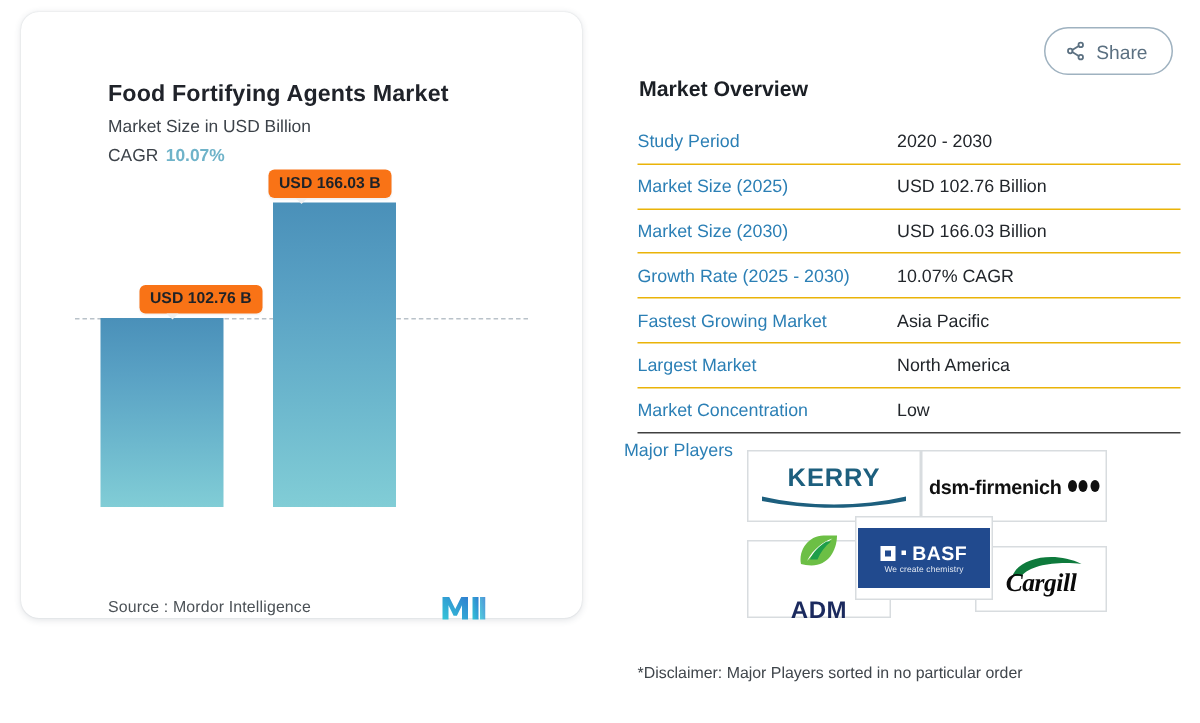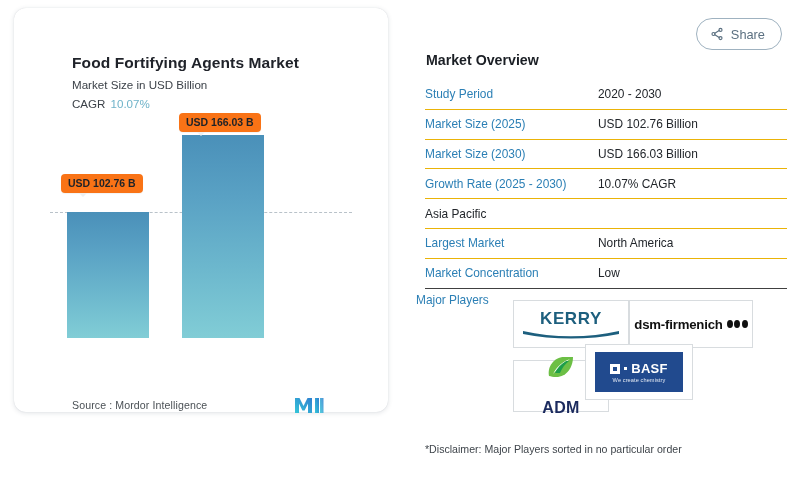--- a/index.html
+++ b/index.html
@@ -24,21 +24,21 @@
     font-size:15.5px;font-weight:700;color:#20232a;letter-spacing:.1px;
   }
   .chart-sub{
     position:absolute;left:58px;top:70px;
     font-size:11.6px;color:#3c4249;font-weight:400;
   }
   .cagr-line{
     position:absolute;left:58px;top:89px;
     font-size:11.6px;color:#3c4249;
   }
-  .cagr-val{color:#6fb3c9;font-weight:400;margin-left:5px;text-align:center;}
+  .cagr-val{color:#6fb3c9;font-weight:700;margin-left:5px;text-align:center;}
 
   
   .plot{position:absolute;left:0;top:110px;width:374px;height:250px;}
   .dashline{
     position:absolute;left:36px;top:117px;width:302px;
     border-top:1px dashed #b9c2c9;
   }
   .bar{
     position:absolute;bottom:0;
     background:linear-gradient(180deg,#4a90b9 0%,#59a1c4 30%,#6cb7cd 65%,#81cdd6 100%);
@@ -103,31 +103,31 @@
     width:173px;flex:0 0 173px;
     color:#2b7fb5;font-size:11.9px;
   }
   .tval{color:#22262b;font-size:11.9px;}
   .players-label{
     position:absolute;left:416px;top:293px;
     color:#2b7fb5;font-size:11.9px;
   }
 
   
-  .logos{position:absolute;left:513px;top:300px;width:240px;height:112px;}
+  .logos{position:absolute;left:498px;top:300px;width:240px;height:112px;}
   .lcell{
     border:1px solid #d8dcdf;background:#fff;
     display:flex;align-items:center;justify-content:center;
     box-sizing:border-box;
   }
   .l-kerry{left:0px;top:0px;width:116px;height:48px;}
   .l-dsm{left:116px;top:0px;width:124px;height:48px;}
   .l-adm{left:0px;top:60px;width:96px;height:52px;}
   .l-cargill{left:152px;top:64px;width:88px;height:44px;}
-  .l-basf{left:72px;top:44px;width:108px;height:56px;z-index:3;}
+  .l-basf{left:72px;top:44px;width:92px;height:56px;z-index:3;}
 
   .kerry-wrap{position:relative;width:100px;height:30px;}
   .kerry-txt{
     position:absolute;left:0;top:0;width:100px;text-align:center;
     font-family:"Liberation Sans", sans-serif;
     font-weight:700;font-size:17px;letter-spacing:.6px;color:#1d5f7e;
   }
   .kerry-swoosh{position:absolute;left:2px;top:20px;width:96px;height:10px;}
 
   .dsm-txt{
@@ -177,21 +177,21 @@
     <div class="cagr-line">
       <span>CAGR</span><span class="cagr-val">10.07%</span>
     </div>
 
     <div class="plot">
       <div class="dashline" style="top: 94px;"></div>
 
       <div class="bar bar-2025" style="height: 126px; bottom: 30px;"></div>
       <div class="bar bar-2030" style="height: 203px; bottom: 30px;"></div>
 
-      <div class="badge badge-2025" style="top: 56px;">USD 102.76 B</div>
+      <div class="badge badge-2025" style="top: 72px; margin-left: 32px;">USD 102.76 B</div>
       <div class="badge badge-2030" style="top: -5px;">USD 166.03 B</div>
 
       <div class="xlab xlab-2025">2025</div>
       <div class="xlab xlab-2030">2030</div>
     </div>
 
     <div class="source">Source :  Mordor Intelligence</div>
 
     <svg class="mi-logo" viewBox="0 0 30 18">
       <defs>
@@ -231,20 +231,21 @@
     </div>
     <div class="trow">
       <div class="tkey">Market Size (2030)</div>
       <div class="tval">USD 166.03 Billion</div>
     </div>
     <div class="trow">
       <div class="tkey">Growth Rate (2025 - 2030)</div>
       <div class="tval">10.07% CAGR</div>
     </div>
     <div class="trow">
+      <div class="tkey">Fastest Growing Market</div>
       <div class="tval">Asia Pacific</div>
     </div>
     <div class="trow">
       <div class="tkey">Largest Market</div>
       <div class="tval">North America</div>
     </div>
     <div class="trow last">
       <div class="tkey">Market Concentration</div>
       <div class="tval">Low</div>
     </div>
@@ -289,17 +290,25 @@
       <div class="basf-box">
         <div class="basf-main">
           <span class="basf-sq"></span>
           <span class="basf-dot"></span>
           <span class="basf-name">BASF</span>
         </div>
         <div class="basf-tag">We create chemistry</div>
       </div>
     </div>
 
+    <div class="lcell l-cargill" style="position:absolute;">
+      <div class="cargill-wrap">
+        <svg class="cargill-arc" viewBox="0 0 50 14">
+          <path d="M2 14 C6 2, 30 -3, 48 6 C34 4, 14 6, 8 14 Z" fill="#0e7a3c"></path>
+        </svg>
+        <div class="cargill-txt">Cargill</div>
+      </div>
+    </div>
   </div>
 
   <div class="disclaimer">*Disclaimer: Major Players sorted in no particular order</div>
 
 </div>
 
 </body></html>

